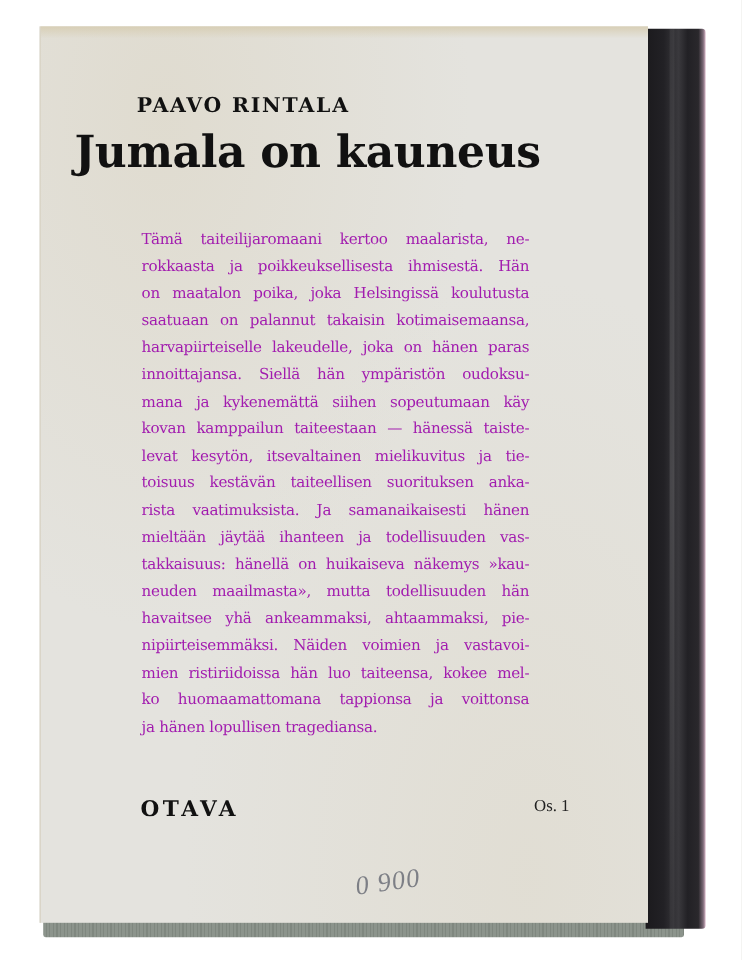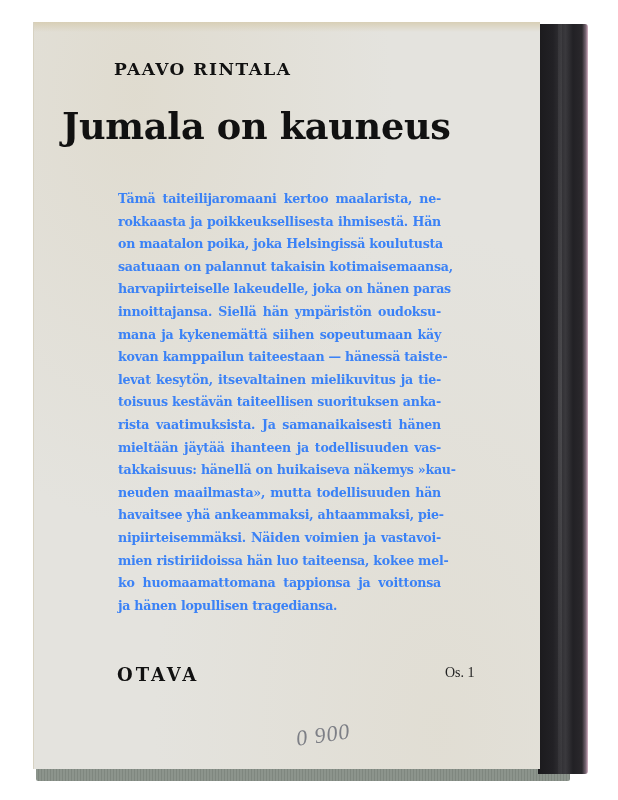--- a/index.html
+++ b/index.html
@@ -28,34 +28,34 @@
       radial-gradient(ellipse at 20% 10%, rgba(215,205,180,0.35), transparent 45%),
       radial-gradient(ellipse at 80% 95%, rgba(215,205,180,0.25), transparent 50%),
       #e4e3de;
     border-left: 1px solid #d7d2c2;
   }
   .cover-top-wear {
     position: absolute; left: 0; top: 0; width: 100%; height: 10px;
     background: linear-gradient(180deg, #d8cfb6, rgba(228,227,222,0));
   }
   .author {
-    position: absolute; left: 114px; top: 59px;
+    position: absolute; left: 114px; top: 78px;
     font-family: "DejaVu Serif", serif; font-weight: bold;
     font-size: 17px; letter-spacing: 1.5px; color: #111;
   }
   .title {
     position: absolute; left: 62px; top: 104px;
     font-family: "DejaVu Serif", serif; font-weight: bold;
     font-size: 37px; letter-spacing: -0.3px; color: #111;
     transform: scaleX(0.99); transform-origin: left top;
   }
   .blurb {
     position: absolute; left: 118px; top: 188px; width: 323px;
-    font-family: "DejaVu Serif", serif; font-weight: bold;
-    font-size: 12.6px; color: #3b82f6;
+    font-family: "DejaVu Serif", serif; font-weight: normal;
+    font-size: 12.6px; color: #a21caf;
   }
   .blurb .line {
     display: block; height: 22.6px; line-height: 22.6px;
     text-align: justify; text-align-last: justify; white-space: nowrap;
     letter-spacing: -0.25px;
   }
   .blurb .line.last { text-align-last: left; }
   .publisher {
     position: absolute; left: 117px; top: 664px;
     font-family: "DejaVu Serif", serif; font-weight: bold;

